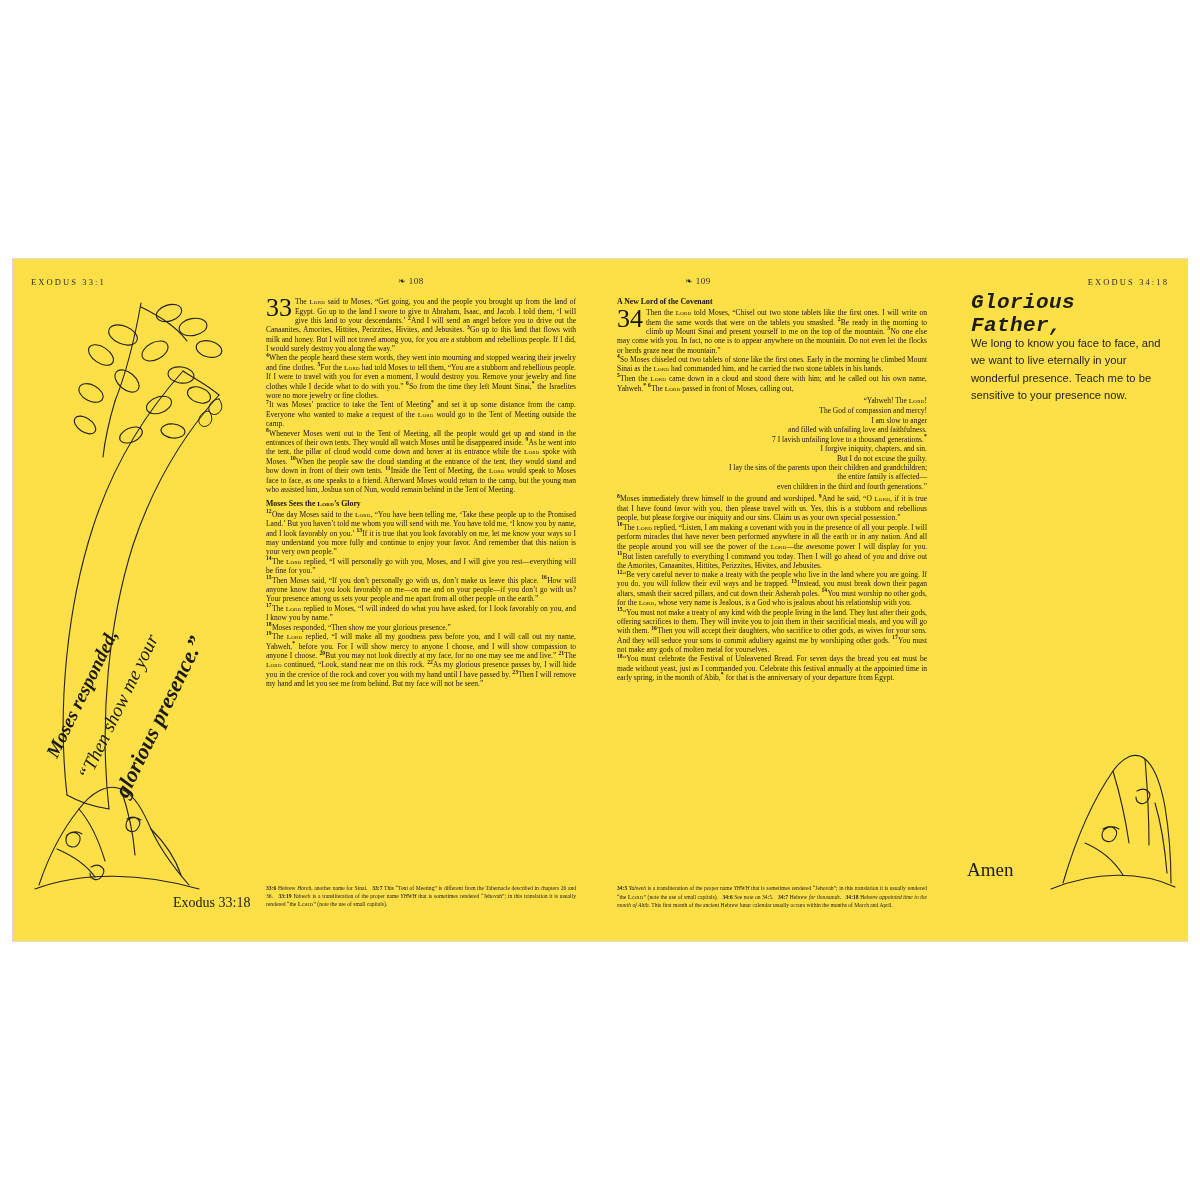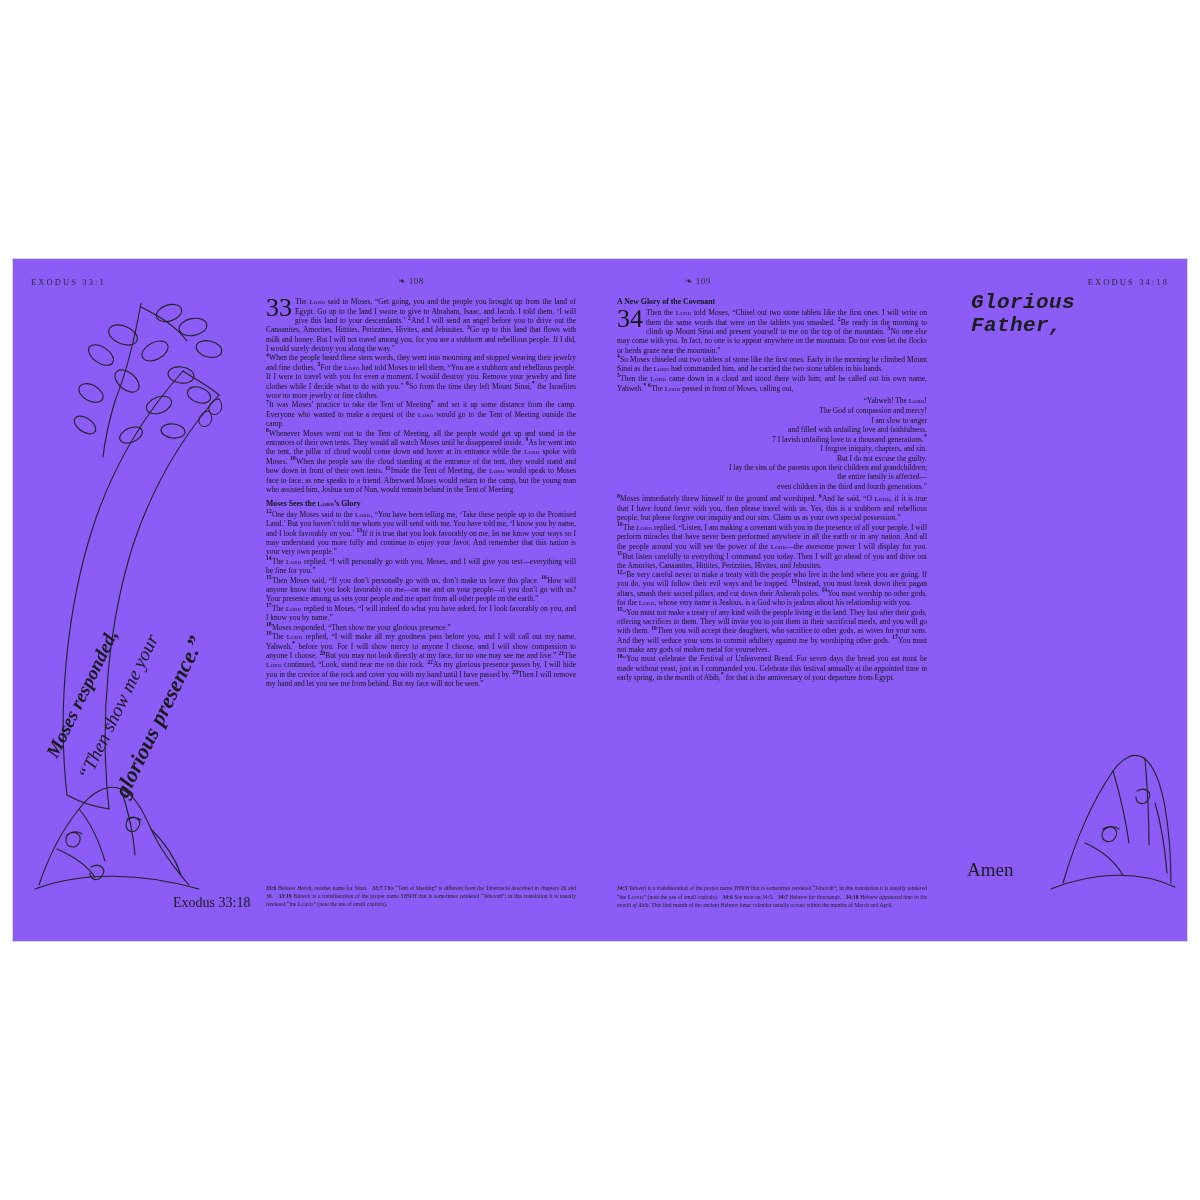--- a/index.html
+++ b/index.html
@@ -14,21 +14,21 @@
     font-family: "Liberation Serif", serif;
     color: #1a1a1a;
   }
 
   .page-wrap {
     position: absolute;
     left: 12px;
     top: 258px;
     width: 1176px;
     height: 684px;
-    background: #8b5cf6;
+    background: #fde047;
     border: 1px solid #d8d8d8;
     box-sizing: border-box;
   }
 
   .spread {
     position: absolute;
     inset: 0;
     display: flex;
   }
   .page {
@@ -296,21 +296,21 @@
 
     <div class="page right">
 
       <div class="running right-head">EXODUS 34:18</div>
       <div class="folio right-folio">
         <span class="leaf">❧</span>
         <span>109</span>
       </div>
 
       <div class="col right-col">
-        <div class="subhead">A New Glory of the Covenant</div>
+        <div class="subhead">A New Lord of the Covenant</div>
 
         <p class="para"><span class="chapnum"><span>34</span></span><span><span>Then the <span class="sc">Lord</span> told Moses, “Chisel out two stone tablets like the first ones. I will write on them the same words that were on the tablets you smashed. <span class="vnum">2</span>Be ready in the morning to climb up Mount Sinai and present yourself to me on the top of the mountain. <span class="vnum">3</span>No one else may come with you. In fact, no one is to appear anywhere on the mountain. Do not even let the flocks or herds graze near the mountain.”</span></span></p>
         <p class="para"><span><span class="vnum">4</span>So Moses chiseled out two tablets of stone like the first ones. Early in the morning he climbed Mount Sinai as the <span class="sc">Lord</span> had commanded him, and he carried the two stone tablets in his hands.</span></p>
         <p class="para"><span><span class="vnum">5</span>Then the <span class="sc">Lord</span> came down in a cloud and stood there with him; and he called out his own name, Yahweh.<span class="vnum">*</span> <span class="vnum">6</span>The <span class="sc">Lord</span> passed in front of Moses, calling out,</span></p>
 
         <div class="poetry">
           <div class="l0"><span>“Yahweh! The <span class="sc">Lord</span>!</span></div>
           <div class="l1"><span>The God of compassion and mercy!</span></div>
           <div class="l0"><span>I am slow to anger</span></div>
           <div class="l1"><span>and filled with unfailing love and faithfulness.</span></div>
@@ -331,20 +331,21 @@
 
       <div class="footnotes right-fn">
         <span><span class="fn-ref">34:5</span>&nbsp;<span><span class="it">Yahweh</span> is a transliteration of the proper name <span class="it">YHWH</span> that is sometimes rendered “Jehovah”; in this translation it is usually rendered “the <span class="sc">Lord</span>” (note the use of small capitals).</span></span>&nbsp;&nbsp;
         <span><span class="fn-ref">34:6</span>&nbsp;<span>See note on 34:5.</span></span>&nbsp;&nbsp;
         <span><span class="fn-ref">34:7</span>&nbsp;<span>Hebrew <span class="it">for thousands</span>.</span></span>&nbsp;&nbsp;
         <span><span class="fn-ref">34:18</span>&nbsp;<span>Hebrew <span class="it">appointed time in the month of Abib</span>. This first month of the ancient Hebrew lunar calendar usually occurs within the months of March and April.</span></span>
       </div>
 
       <div class="art-right">
         <div class="prayer-title">Glorious Father,</div>
+        <div class="prayer-body">We long to know you face to face, and we want to live eternally in your wonderful presence. Teach me to be sensitive to your presence now.</div>
 
         <svg width="222" height="640" viewBox="0 0 222 640" fill="none" stroke="#222" stroke-width="1.1" stroke-linecap="round" stroke-linejoin="round" style="position:absolute;left:0;top:0;pointer-events:none;">
           <g>
             <path d="M108 600 C 122 552, 140 514, 158 488 C 168 474, 180 468, 190 476 C 200 484, 206 502, 210 524 C 214 548, 216 576, 216 600"></path>
             <path d="M158 488 C 164 508, 170 532, 174 560"></path>
             <path d="M190 476 C 192 500, 194 530, 194 562"></path>
             <path d="M130 560 C 144 566, 158 576, 168 592"></path>
             <path d="M200 520 C 206 540, 210 566, 212 590"></path>
             <path d="M96 606 C 140 588, 186 588, 220 604"></path>
             <path d="M148 546 c 9 -6 17 1 12 9 c -4 6 -13 4 -13 -3 c 0 -7 10 -11 17 -6"></path>

